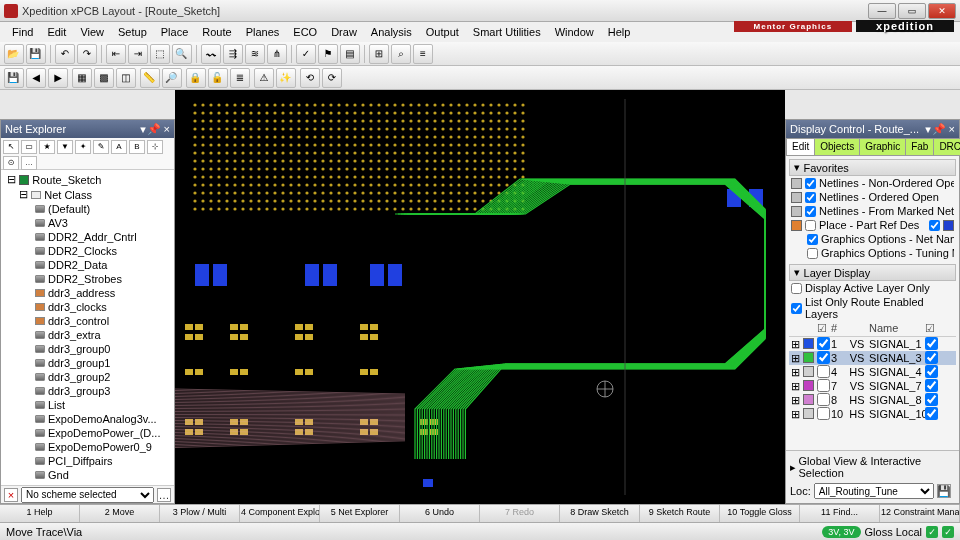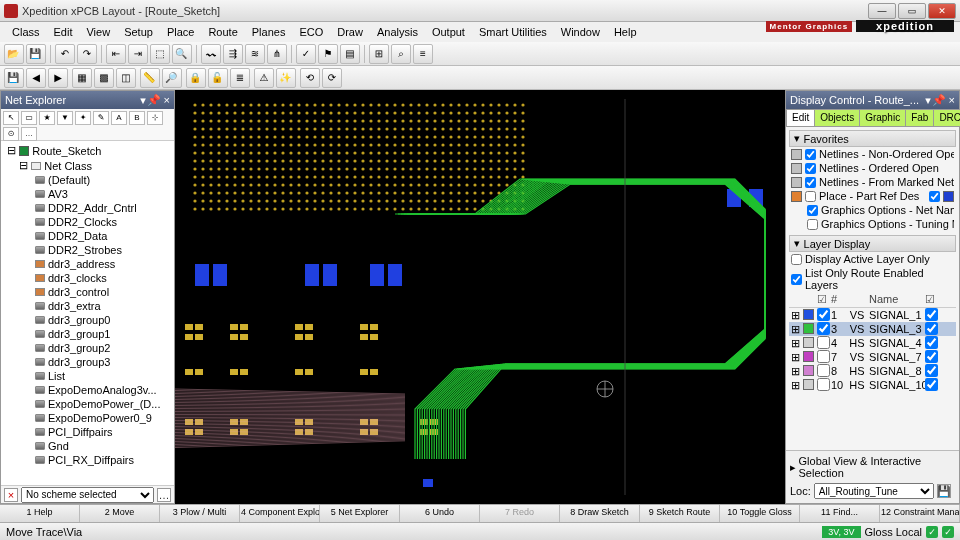--- a/index.html
+++ b/index.html
@@ -6,27 +6,27 @@
 body { width: 960px; height: 540px; background: #e8e8e8; overflow: hidden; position: relative; }
 .titlebar { height: 22px; background: linear-gradient(#f5f5f5,#dcdcdc); display: flex; align-items: center; padding: 0 4px; border-bottom: 1px solid #aaa; }
 .titlebar .icon { width: 14px; height: 14px; background: #b02020; margin-right: 4px; border-radius: 2px; }
 .titlebar .title { flex: 1; color: #333; }
 .winbtns { display: flex; gap: 2px; }
 .winbtn { width: 28px; height: 16px; background: linear-gradient(#f0f0f0,#d0d0d0); border: 1px solid #999; border-radius: 2px; text-align: center; line-height: 14px; font-size: 9px; cursor: pointer; }
 .winbtn.close { background: linear-gradient(#e06050,#c03020); color: #fff; }
 .menubar { height: 20px; display: flex; align-items: center; padding: 0 6px; gap: 2px; background: #f0f0f0; position: relative; }
 .menubar .menu { padding: 2px 6px; cursor: pointer; }
 .menubar .brand { position: absolute; right: 6px; top: -2px; color: #fff; font-weight: bold; font-size: 14px; letter-spacing: 1px; display:flex; align-items:center; gap:4px;}
-.brand .siemens { background: #b02020; color:#fff; padding:1px 4px; font-size:8px; }
+.brand .siemens { background: #b02020; color:#fff; padding:1px 20px; font-size:8px; }
 .brand .expedition { color:#fff; text-shadow:1px 1px 2px #000; background:#111; padding:0 20px; }
 .toolbar { height: 24px; background: linear-gradient(#f8f8f8,#e4e4e4); border-bottom: 1px solid #bbb; display: flex; align-items: center; padding: 0 4px; gap: 2px; }
 .toolbar .btn { width: 20px; height: 20px; background: linear-gradient(#fff,#ddd); border:1px solid #bbb; border-radius:2px; display:flex; align-items:center; justify-content:center; font-size:10px; cursor:pointer; }
 .toolbar .sep { width:1px; height:18px; background:#bbb; margin:0 2px; }
 .workarea { display: flex; height: calc(540px - 22px - 20px - 24px - 24px - 18px - 18px); }
-.panel { background: #f0f0f0; border: 1px solid #999; display: flex; flex-direction: column; }
+.panel { background: #f0f0f0; border: 1px solid #999; display: flex; flex-direction: column; margin-top: 29px; }
 .panel-header { height: 18px; background: linear-gradient(#6a7a9a,#4a5a7a); color: #fff; font-size: 10px; display: flex; align-items: center; padding: 0 4px; justify-content: space-between; }
 .panel-header .tools { display:flex; gap:2px; }
 .panel-header .tools span { cursor:pointer; }
 .net-explorer { width: 175px; }
 .net-toolbar { height: 32px; background:#f8f8f8; border-bottom:1px solid #ccc; display:flex; flex-wrap:wrap; gap:2px; padding:2px; }
 .net-toolbar .tbtn { width:16px; height:14px; background:#fff; border:1px solid #bbb; font-size:8px; text-align:center; line-height:12px; cursor:pointer; }
 .tree { flex: 1; overflow-y: auto; background: #fff; padding: 2px; font-size: 10px; }
 .tree .node { padding: 1px 2px 1px 18px; white-space: nowrap; cursor: pointer; display:flex; align-items:center; gap:3px; }
 .tree .node.root { padding-left: 4px; font-weight: normal; }
 .tree .node.l1 { padding-left: 16px; }
@@ -61,41 +61,41 @@
 .layer-table .c.nm { width:56px; }
 .layer-table .row.sel { background:#b8c8e0; }
 .dc-footer { border-top:1px solid #bbb; padding:2px; font-size:10px; }
 .dc-footer .gv { padding:2px; display:flex; align-items:center; gap:3px; }
 .dc-footer select { width:120px; font-size:10px; height:16px; }
 .fnbar { height: 18px; background: linear-gradient(#f4f4f4,#dcdcdc); border-top:1px solid #aaa; display:flex; }
 .fnbar .fn { flex:1; border-right:1px solid #bbb; text-align:center; padding:2px 1px; font-size:9px; cursor:pointer; white-space:nowrap; overflow:hidden; }
 .fnbar .fn.dis { color:#999; }
 .statusbar { height: 18px; background: linear-gradient(#f4f4f4,#dcdcdc); border-top:1px solid #aaa; display:flex; align-items:center; padding:0 6px; font-size:10px; justify-content:space-between; }
 .statusbar .right { display:flex; gap:4px; align-items:center; }
-.statusbar .pill { background:#2a4; color:#fff; padding:1px 6px; border-radius:0; font-size:9px; }
+.statusbar .pill { background:#2a4; color:#fff; padding:1px 6px; border-radius:6px; font-size:9px; }
 .statusbar .check { width:12px; height:12px; background:#2a4; color:#fff; text-align:center; line-height:12px; border-radius:2px; font-size:9px; }
 
 .toolbar2 { height: 24px; background: linear-gradient(#f8f8f8,#e4e4e4); border-bottom: 1px solid #bbb; display: flex; align-items: center; padding: 0 4px; gap: 2px; }
 .toolbar2 .btn { width: 20px; height: 20px; background: linear-gradient(#fff,#ddd); border:1px solid #bbb; border-radius:2px; display:flex; align-items:center; justify-content:center; font-size:10px; cursor:pointer; }
 </style>
 </head>
 <body>
 
 <div class="titlebar">
   <div class="icon"></div>
   <div class="title">Xpedition xPCB Layout  -  [Route_Sketch]</div>
   <div class="winbtns">
     <div class="winbtn">—</div>
     <div class="winbtn">▭</div>
     <div class="winbtn close">✕</div>
   </div>
 </div>
 
 <div class="menubar">
-  <span class="menu">Class</span>
+  <span class="menu">Find</span>
   <span class="menu">Edit</span>
   <span class="menu">View</span>
   <span class="menu">Setup</span>
   <span class="menu">Place</span>
   <span class="menu">Route</span>
   <span class="menu">Planes</span>
   <span class="menu">ECO</span>
   <span class="menu">Draw</span>
   <span class="menu">Analysis</span>
   <span class="menu">Output</span>

